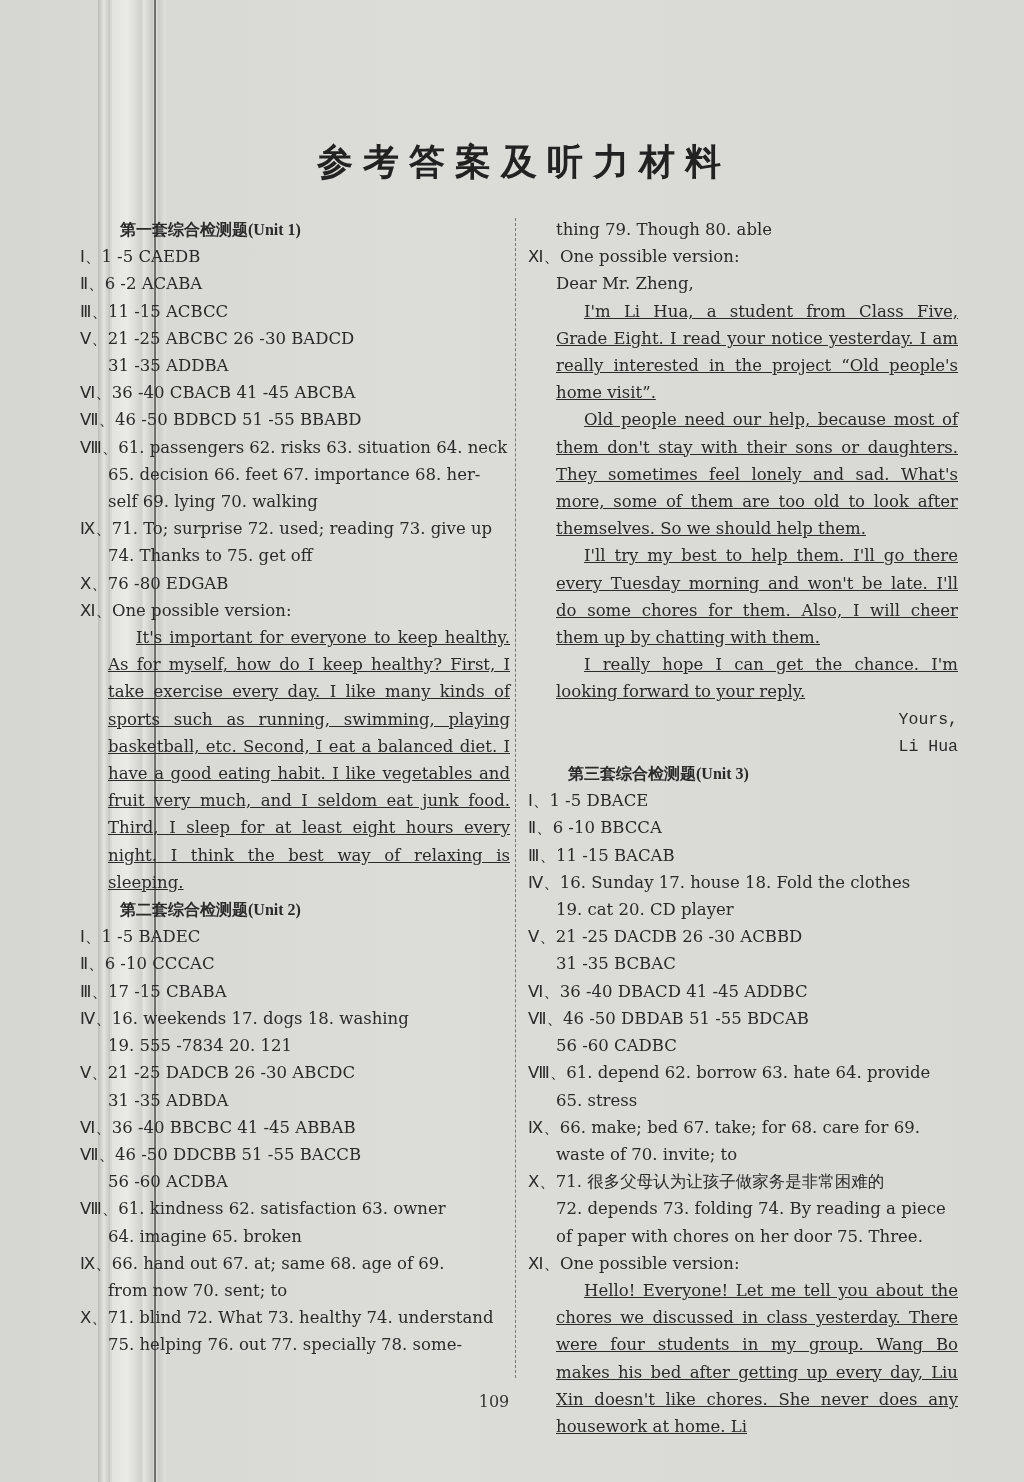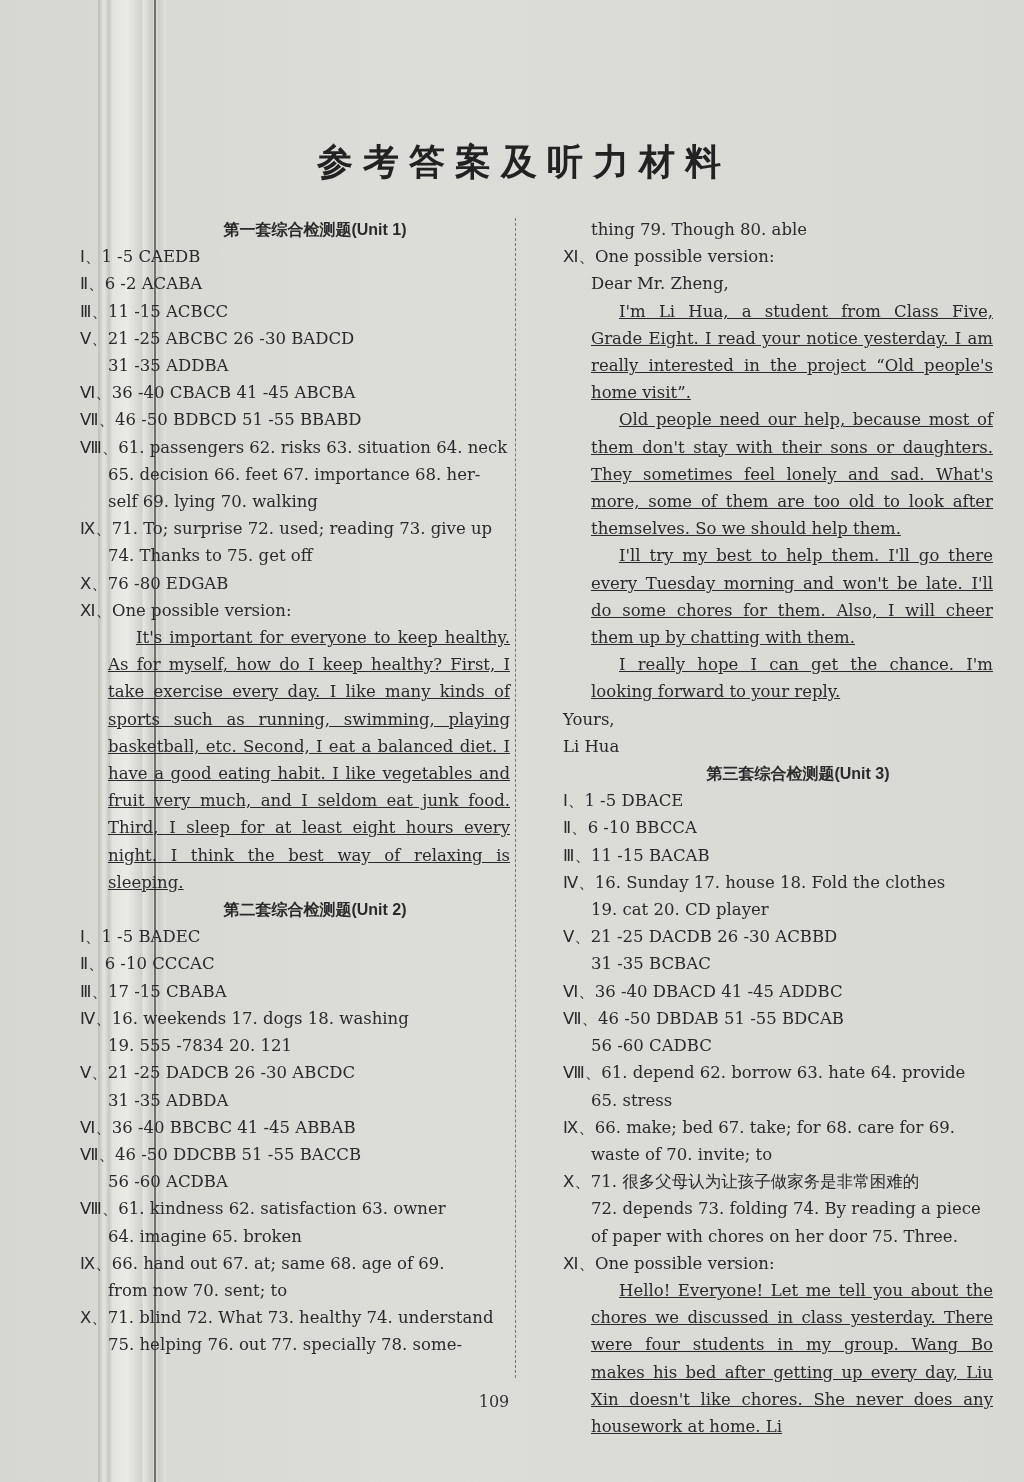--- a/index.html
+++ b/index.html
@@ -22,32 +22,32 @@
   .b5 { left: 158px; width: 8px; background: linear-gradient(90deg,#cacac6,#e0e0dc); }
 
   .title {
     position: absolute; left: 0; width: 1024px; top: 138px; text-align: center;
     font-size: 36px; letter-spacing: 10px; font-weight: bold; color: #222;
     font-family: "DejaVu Serif", serif;
     padding-left: 12px;
   }
   .col { position: absolute; top: 216px; font-size: 16.5px; line-height: 27.2px; }
   .col.left { left: 80px; width: 430px; }
-  .col.right { left: 528px; width: 430px; margin-left: 35px; }
+  .col.right { left: 528px; width: 430px; }
   .divider {
     position: absolute; left: 515px; top: 218px; height: 1160px; width: 0;
     border-left: 1px dashed #777;
   }
-  .sec-title { text-align: center; font-weight: bold; font-family: Liberation Sans, sans-serif; font-size: 16px; padding-left: 40px; }
+  .sec-title { font-weight: bold; font-family: Liberation Serif, serif; font-size: 16px; padding-left: 40px; }
   .line { white-space: nowrap; }
   .line.ind { padding-left: 28px; }
   .roman { display: inline-block; min-width: 20px; font-family: "Liberation Serif", serif; }
   .para { text-align: justify; padding-left: 28px; }
   .para.first { text-indent: 28px; text-decoration: underline; }
-  .sign { text-align: left; }
+  .sign { text-align: right; font-family: Liberation Mono, monospace; }
   .pagenum {
     position: absolute; left: 0; width: 988px; top: 1392px; text-align: center;
     font-size: 16px; color: #333;
   }
 </style>
 </head>
 <body>
 
 <div class="page">
   <div class="binding b1"></div>

